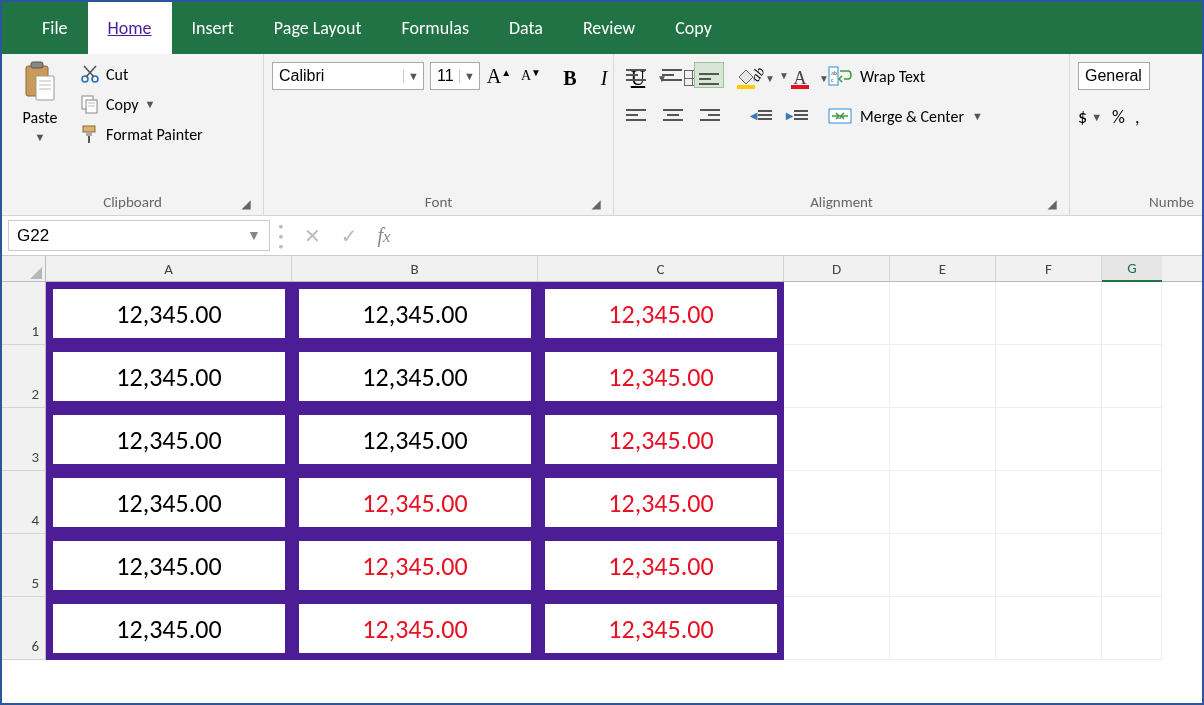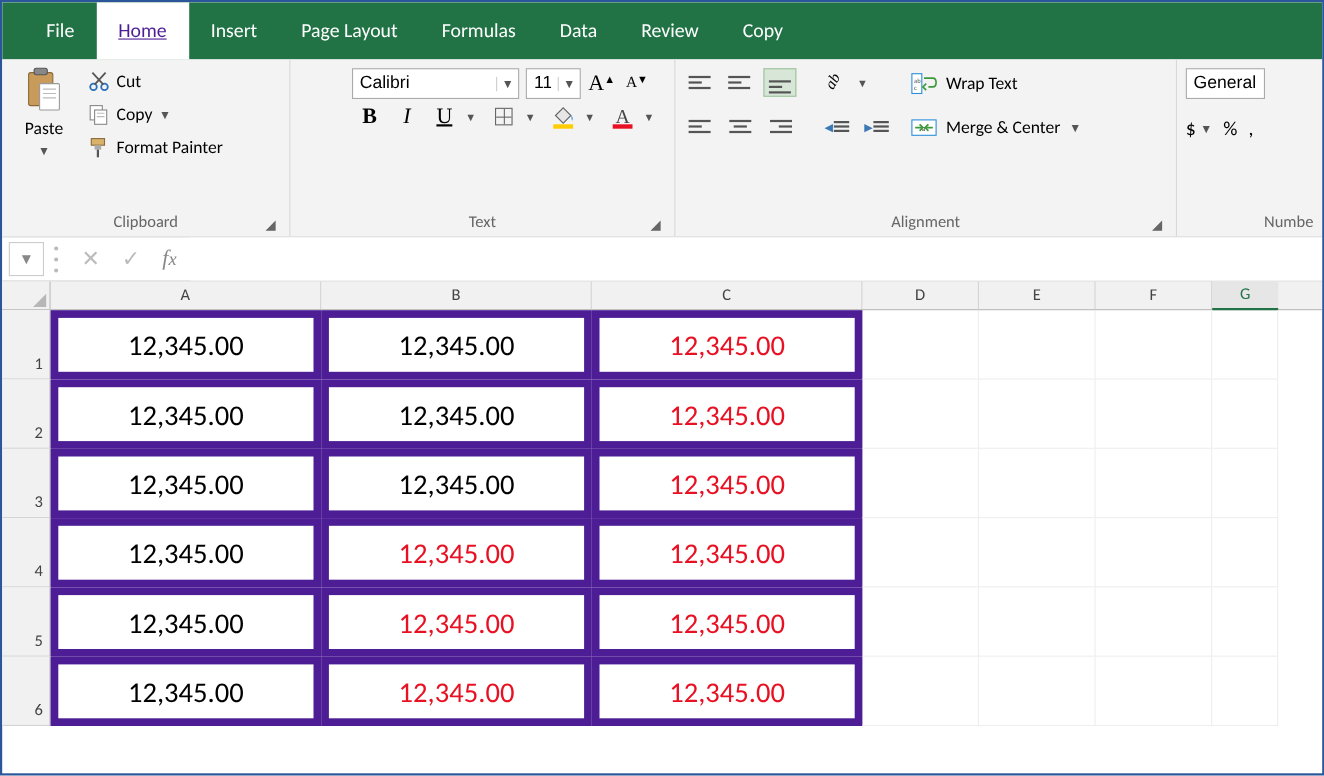--- a/index.html
+++ b/index.html
@@ -19,21 +19,21 @@
   .group-title .launcher { position: absolute; right: 2px; bottom: 4px; width: 14px; height: 14px; font-size: 12px; color: #666; }
   
   
   .paste-btn { display: flex; flex-direction: column; align-items: center; width: 60px; text-align: center; font-size: 16px; cursor: pointer; gap:4px;}
   .cliprow { display: flex; align-items: center; gap: 6px; font-size: 16px; padding: 4px 6px; cursor: pointer; }
   .clipboard-side { display:flex; flex-direction:column; gap:2px; margin-left:4px;}
   .chevdn { font-size: 11px; color:#555; }
   .icon { display:inline-flex; align-items:center; justify-content:center; }
   
   
-  .fontgroup-content { flex-direction:column; display:flex; padding-top:2px;margin-left:48px;}
+  .fontgroup-content { flex-direction:row; gap:10px; display:flex; padding-top:2px;}
   .rowline { display:flex; align-items:center; gap:6px; }
   .combo { display:flex; align-items:center; background:#fff; border:1px solid #aaa; height:28px; }
   .combo input { border:none; outline:none; font-size:16px; padding:2px 6px; background:transparent; }
   .combo .dd { width:20px; text-align:center; color:#555; border-left:1px solid #ccc; cursor:pointer; font-size:11px;}
   .fontname input{ width:130px;}
   .fontsize input{ width:28px;}
   .szbtn { width:26px; height:26px; display:flex; align-items:center; justify-content:center; font-family:'Times New Roman',serif; cursor:pointer;}
   .szbtn.big{font-size:20px;}
   .szbtn.small{font-size:14px;}
   .szbtn sup{font-size:10px; position:relative; top:-4px;}
@@ -217,21 +217,21 @@
         </div>
         <div class="splitdd">▼</div>
         <div style="width:4px;"></div>
         <div class="fmtbtn">
           <div class="fontcolor">A<div class="fontcolor-bar"></div></div>
         </div>
         <div class="splitdd">▼</div>
       </div>
     </div>
     <div class="group-title">
-      <span>Text</span>
+      <span>Font</span>
       <span class="launcher">◢</span>
     </div>
   </div>
 
   <div class="group" style="width:456px;">
     <div class="group-content">
       <div class="aligngrid">
         <div class="rowline">
           <div class="alnbtn">
               <span class="alnbar" style="width:20px;"></span>
@@ -340,20 +340,21 @@
     </div>
     <div class="group-title" style="text-align:right; padding-right:0;">
       <span>Numbe</span>
     </div>
   </div>
 
 </div>
 
 <div class="fbar">
   <div class="namebox">
+    <input value="G22" style="">
     <div class="dd">▼</div>
   </div>
   <div class="grip">●<br>●<br>●</div>
   <div class="fbtns">
     <span>✕</span>
     <span>✓</span>
     <span class="fx">f<small>x</small></span>
   </div>
   <input class="finput" value="" style="">
 </div>

